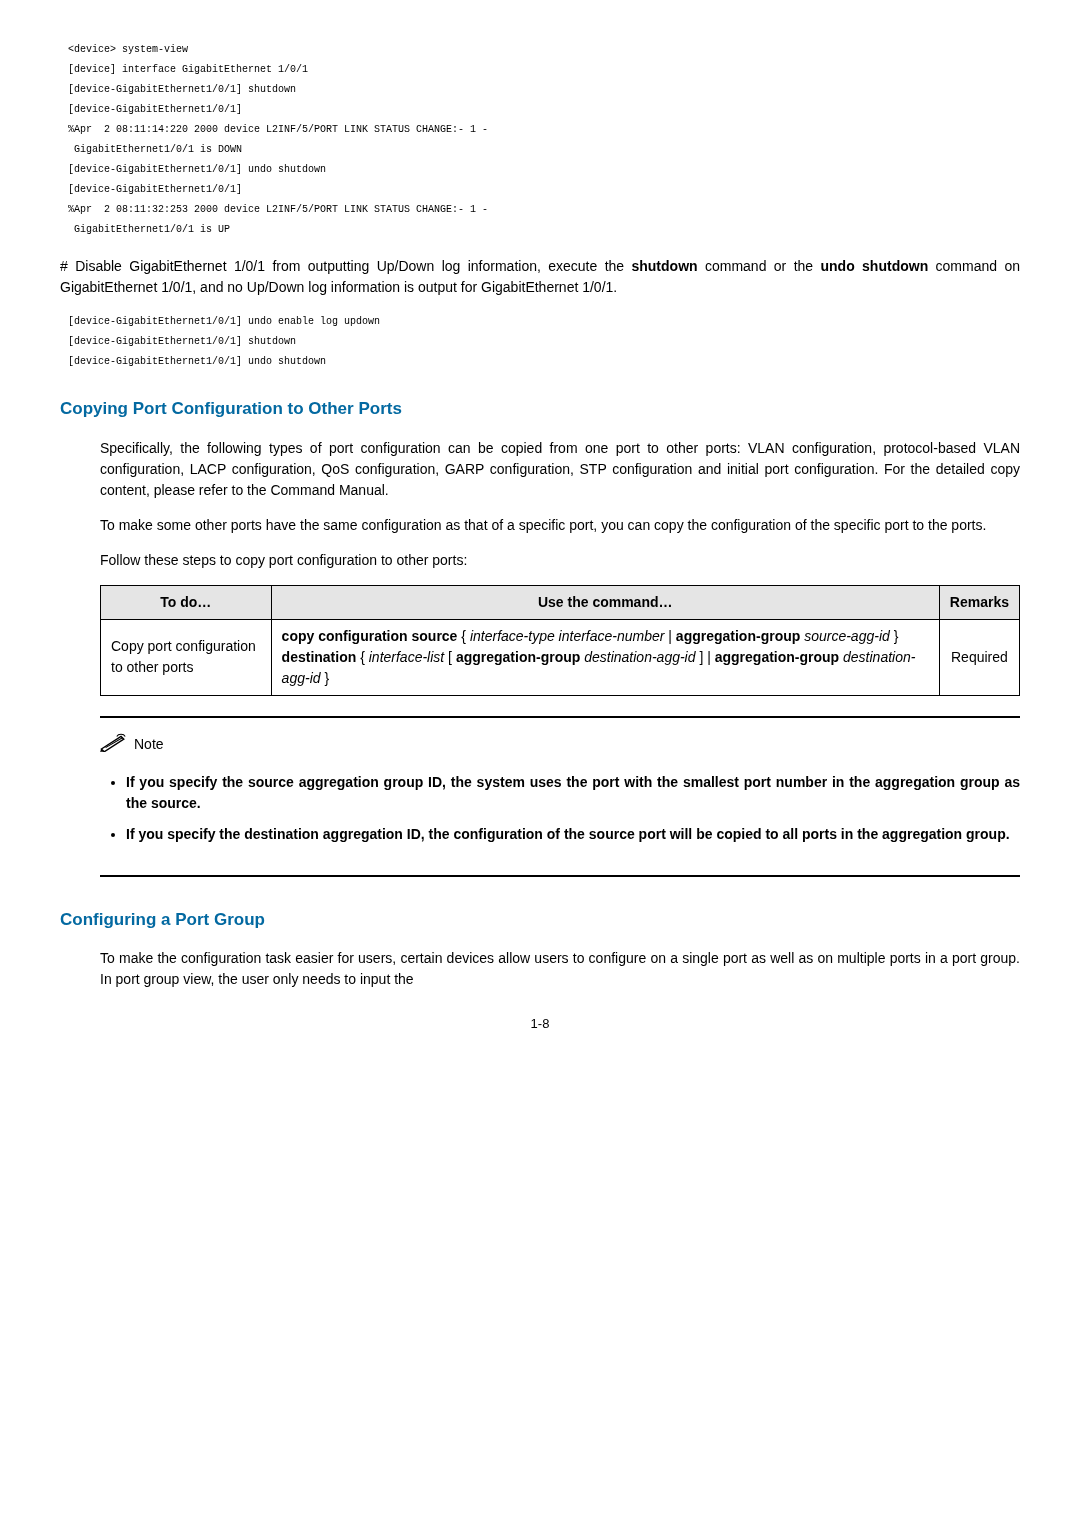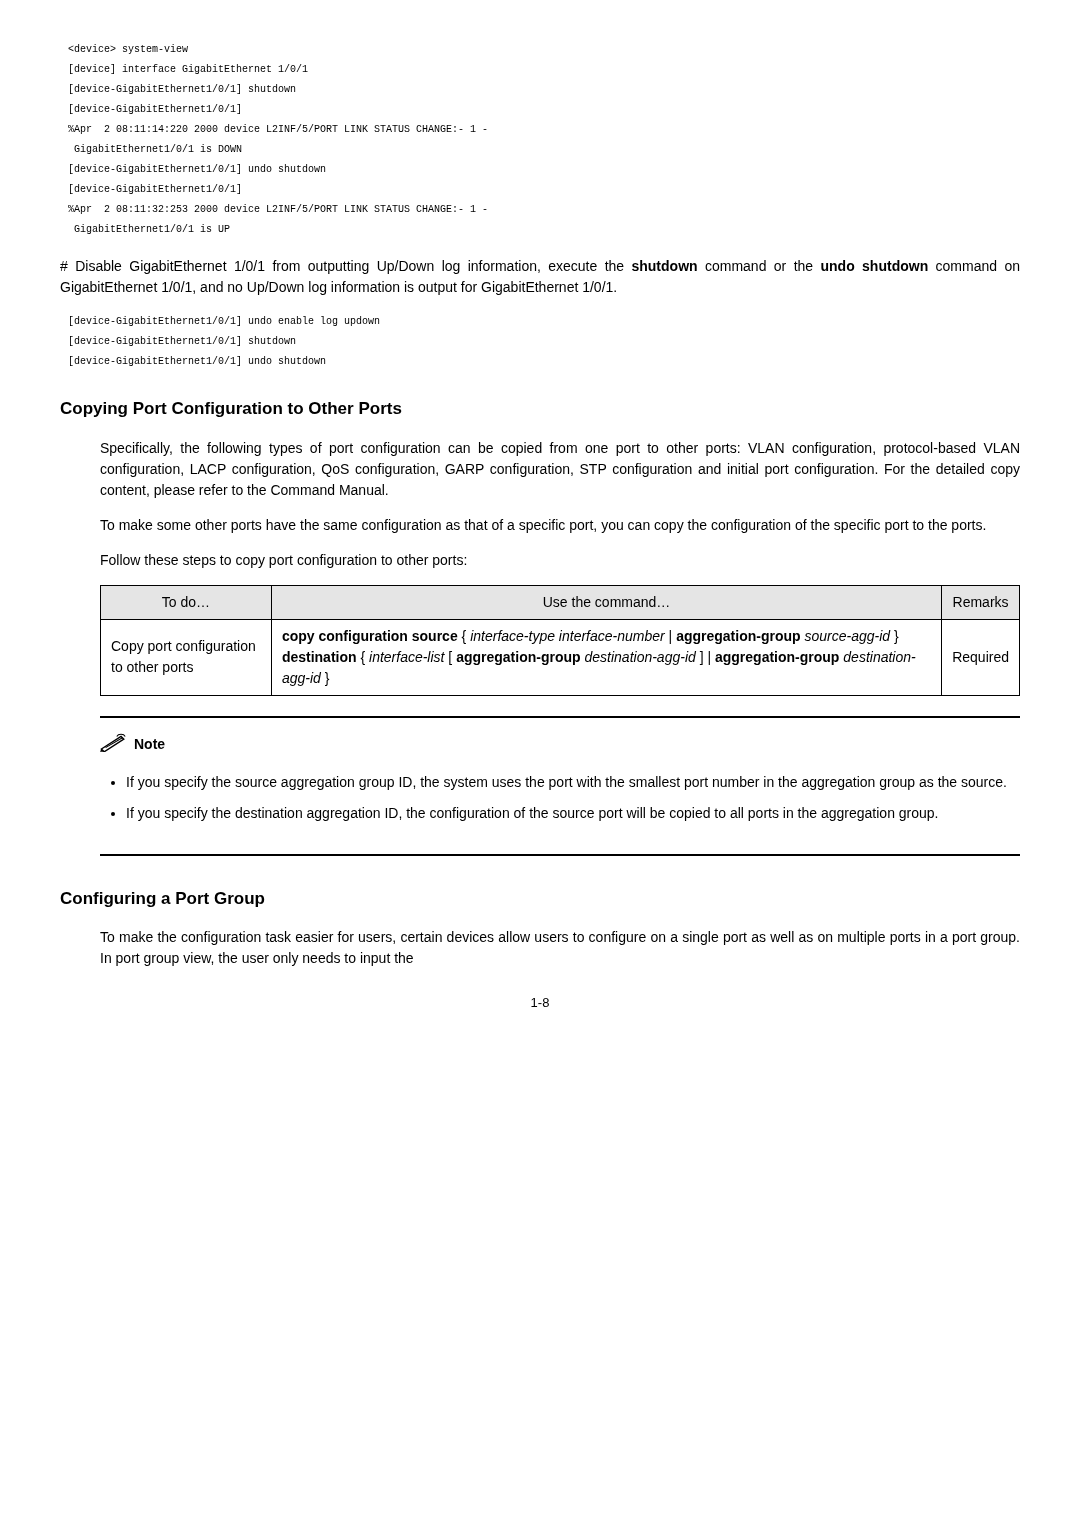--- a/index.html
+++ b/index.html
@@ -20,21 +20,21 @@
     margin-left: 8px;
   }
   .paragraph {
     margin-bottom: 14px;
     text-align: justify;
   }
   .bold {
     font-weight: bold;
   }
   h3.section-heading {
-    color: #000000;
+    color: #0369a1;
     font-size: 17px;
     font-weight: bold;
     margin: 24px 0 16px 0;
   }
   .indent {
     margin-left: 40px;
   }
   table {
     border-collapse: collapse;
     width: 100%;
@@ -42,50 +42,51 @@
   }
   th, td {
     border: 1px solid #000;
     padding: 6px 10px;
     font-size: 14px;
     vertical-align: middle;
     text-align: left;
   }
   th {
     background: #e5e5e5;
-    font-weight: normal;
+    font-weight: bold;
     text-align: center;
   }
   .note-container {
     border-top: 2px solid #000;
     border-bottom: 2px solid #000;
     padding: 14px 0 20px 0;
     margin: 20px 0 30px 0;
   }
   .note-header {
     display: flex;
     align-items: center;
     margin-bottom: 14px;
   }
   .note-label {
-    font-weight: bold;
+    font-weight: normal;
     font-size: 14px;
     margin-left: 6px;
   }
   .note-icon svg {
     width: 28px;
     height: 20px;
   }
   ul.note-list {
     margin: 0;
     padding-left: 26px;
   }
   ul.note-list li {
     margin-bottom: 10px;
     text-align: justify;
+    font-weight: bold;
   }
   .page-num {
     text-align: center;
     font-size: 13px;
     margin-top: 24px;
   }
   .italic {
     font-style: italic;
   }
 </style>

